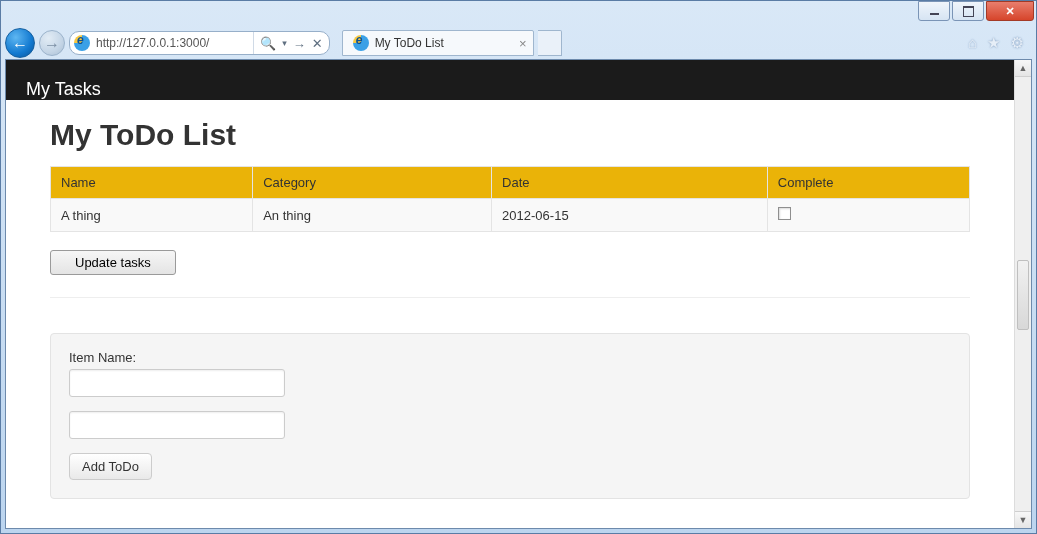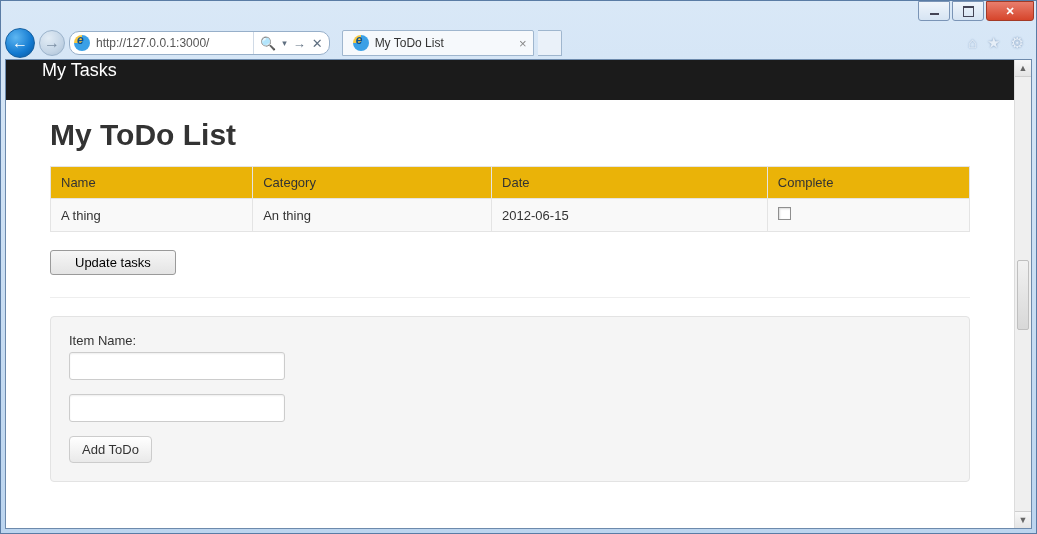--- a/index.html
+++ b/index.html
@@ -74,37 +74,37 @@
   .viewport {
     position:absolute; left:4px; right:4px; bottom:4px; top:58px;
     background:#fff; border:1px solid #6d8aac; overflow:hidden;
   }
   .scroll-track{ position:absolute; right:0; top:0; bottom:0; width:17px; background:#efefef; border-left:1px solid #dcdcdc;}
   .scroll-btn{height:17px; background:linear-gradient(#f7f7f7,#e5e5e5); border-bottom:1px solid #cfcfcf; display:flex;align-items:center;justify-content:center;color:#666;font-size:9px; cursor:pointer;}
   .scroll-btn.bottom{position:absolute;bottom:0;left:0;right:0;border-top:1px solid #cfcfcf;border-bottom:none;}
   .scroll-thumb{position:absolute; left:2px; right:2px; top:200px; height:70px; background:linear-gradient(#f1f1f1,#d8d8d8); border:1px solid #bfbfbf; border-radius:2px; cursor:pointer;}
   .page { position:absolute; left:0; right:17px; top:0; bottom:0; overflow:hidden; background:#fff;}
   .navbar {
-    background:#1b1b1b; color:#fff; height:40px; display:flex; align-items:flex-start;
-    padding:0 36px; font-size:18px;
+    background:#1b1b1b; color:#fff; height:40px; display:flex; align-items:flex-end;
+    padding:0 20px; font-size:18px;
   }
   .container { padding: 0 44px; }
   h1.page-title { font-size:30px; font-weight:bold; color:#333; margin:18px 0 14px; }
   table.tasks { width:100%; border-collapse:collapse; font-size:13px; color:#333;}
   table.tasks th, table.tasks td { text-align:left; padding:8px 10px; border:1px solid #e4e4e4;}
   table.tasks th { background:#eab308; font-weight:normal; color:#333;}
   table.tasks tbody tr { background:#f9f9f9;padding-left:48px; }
   .chk { width:13px;height:13px;border:1px solid #8f8f8f; background:#fff; display:inline-block; box-shadow:inset 1px 1px 2px rgba(0,0,0,.15); cursor:pointer;}
   .update-btn {
     margin-top:18px; padding:4px 24px; font-size:13px; cursor:pointer;
     background:linear-gradient(#f6f6f6,#e4e4e4); border:1px solid #9a9a9a; border-radius:3px;
   }
   hr.sep{ border:none; border-top:1px solid #eee; margin:22px 0 0;}
   .well {
-    margin-top:18px; background:#f5f5f5; border:1px solid #e3e3e3; border-radius:4px;
+    margin-top:35px; background:#f5f5f5; border:1px solid #e3e3e3; border-radius:4px;
     padding:16px 18px 18px;
   }
   .fld-label{ font-size:13px; color:#333; margin-bottom:4px;}
   .fld-input{
     width:216px; height:28px; border:1px solid #ccc; border-radius:3px; background:#fff;
     box-shadow:inset 0 1px 2px rgba(0,0,0,.07); padding:0 6px; font-size:13px; display:block;
     margin-bottom:14px;
   }
   .add-btn{
     padding:5px 12px; font-size:13px; cursor:pointer;

